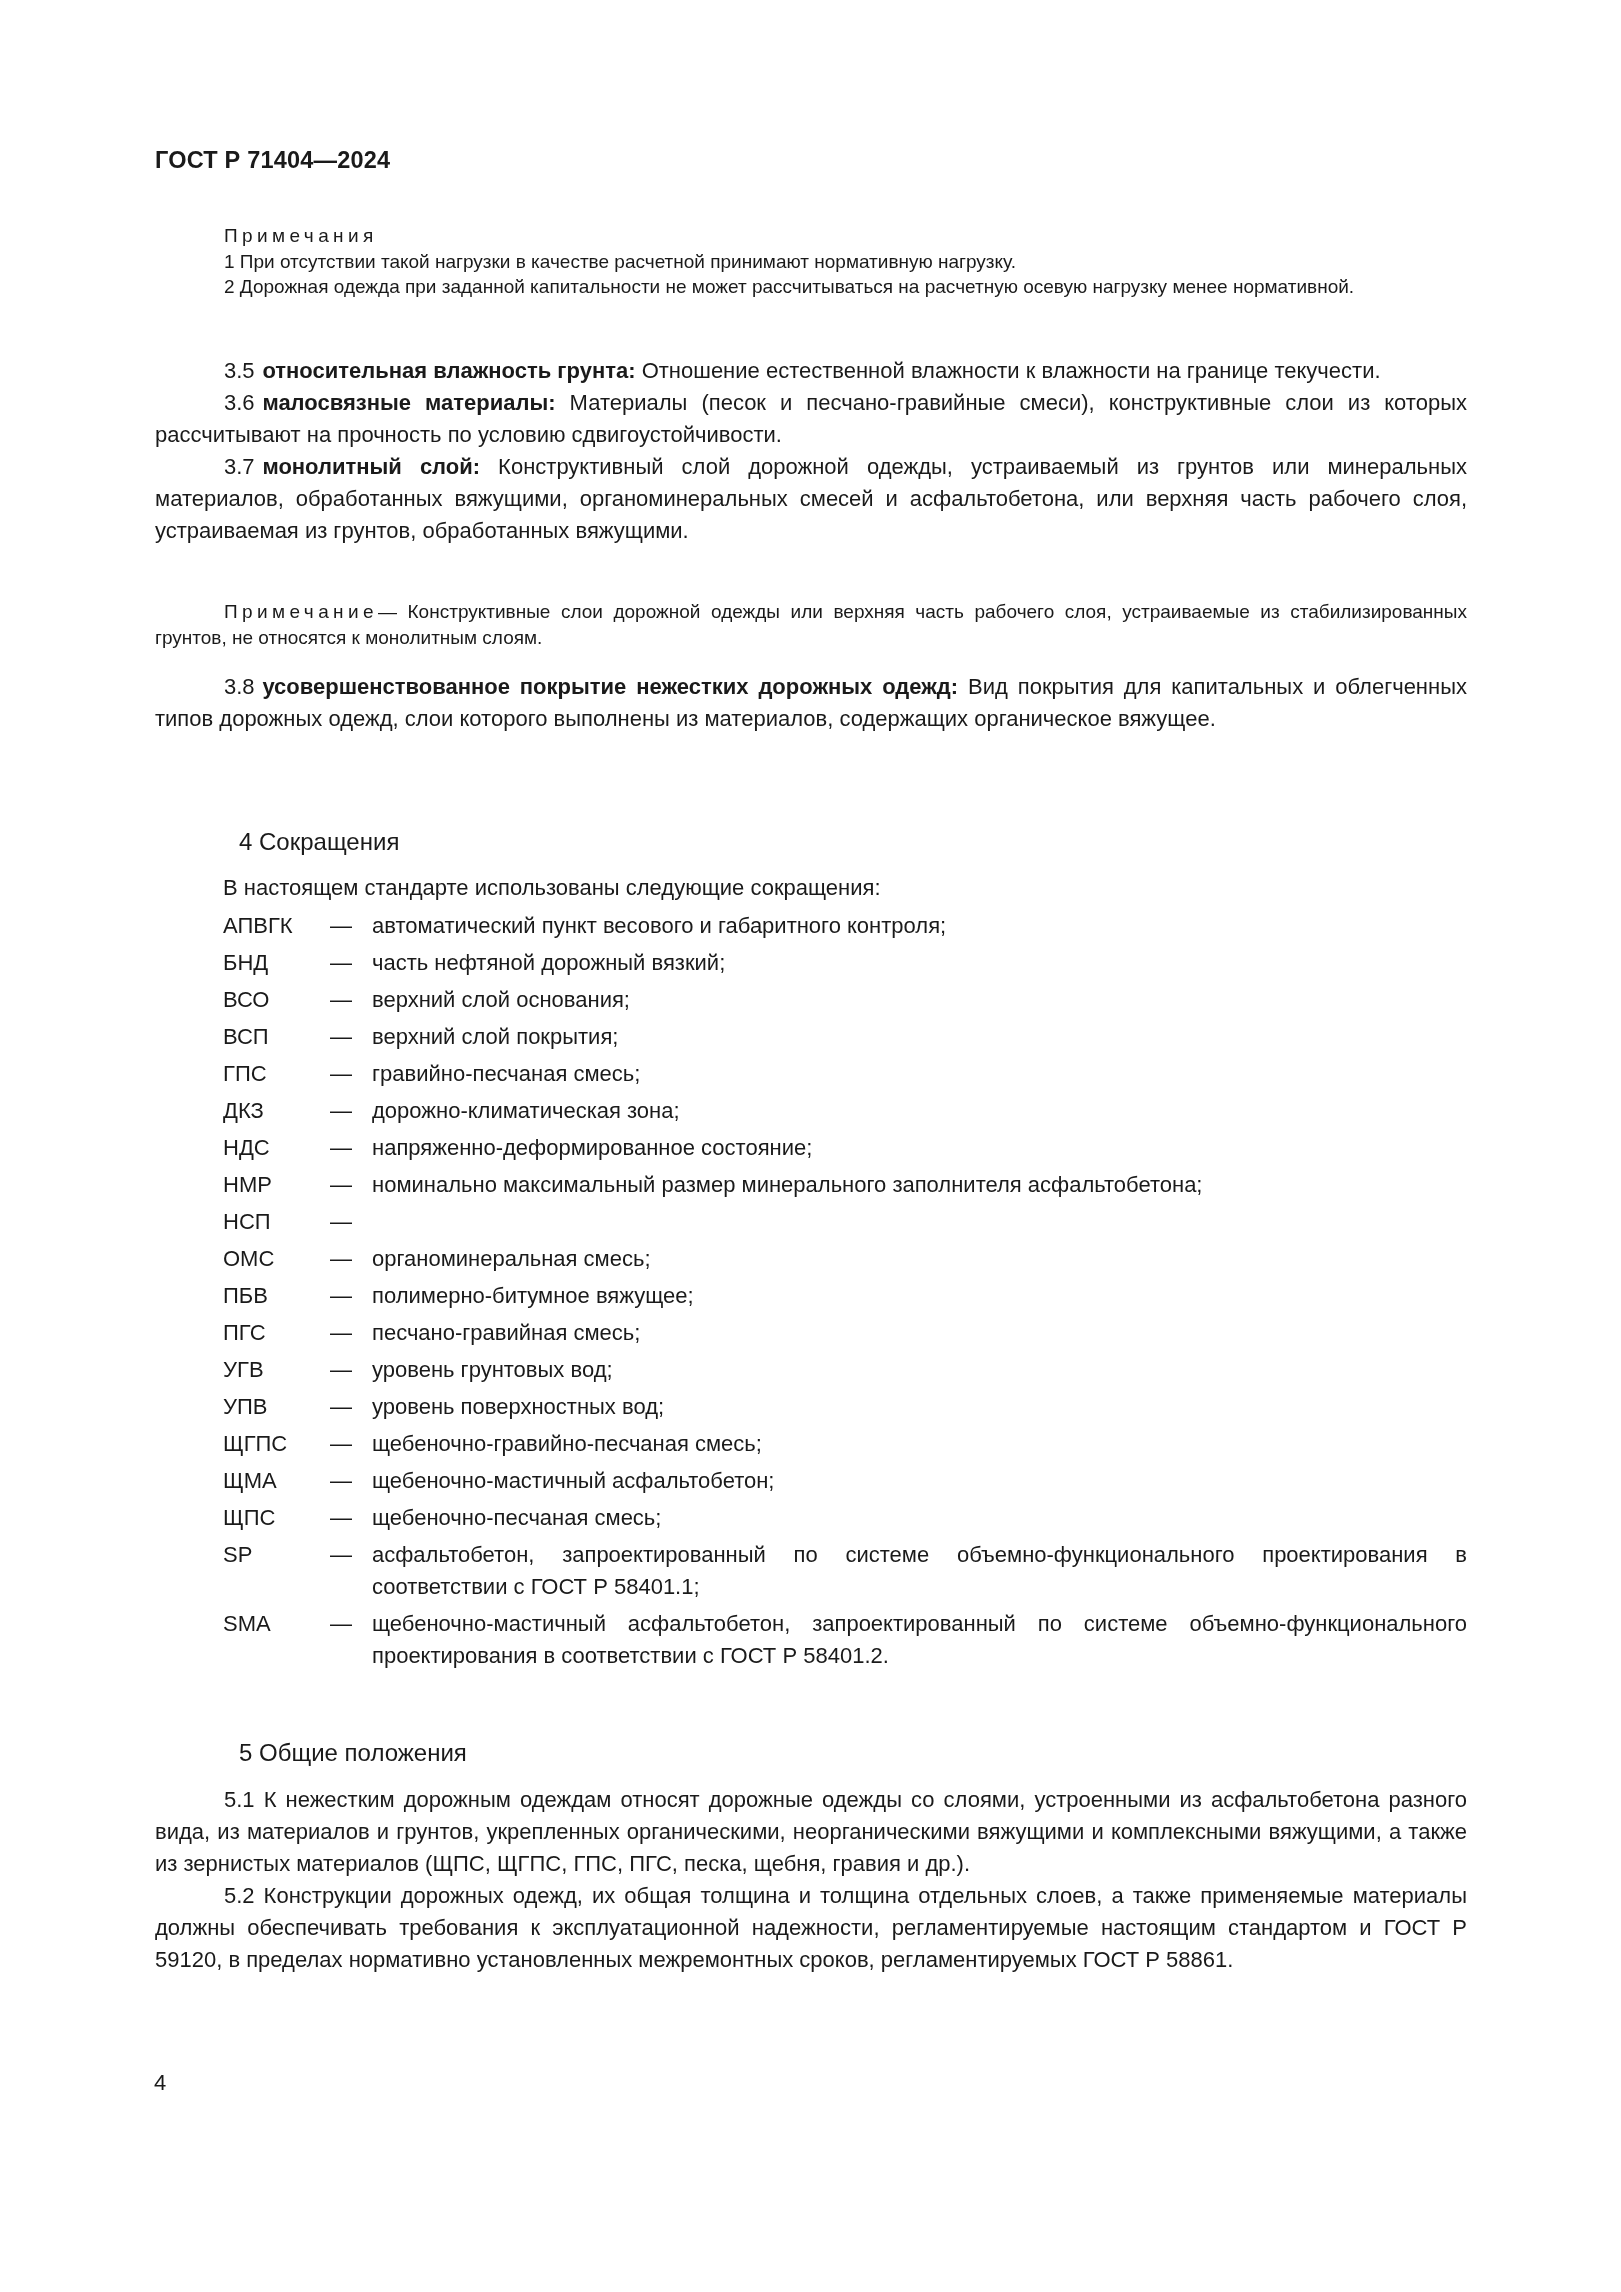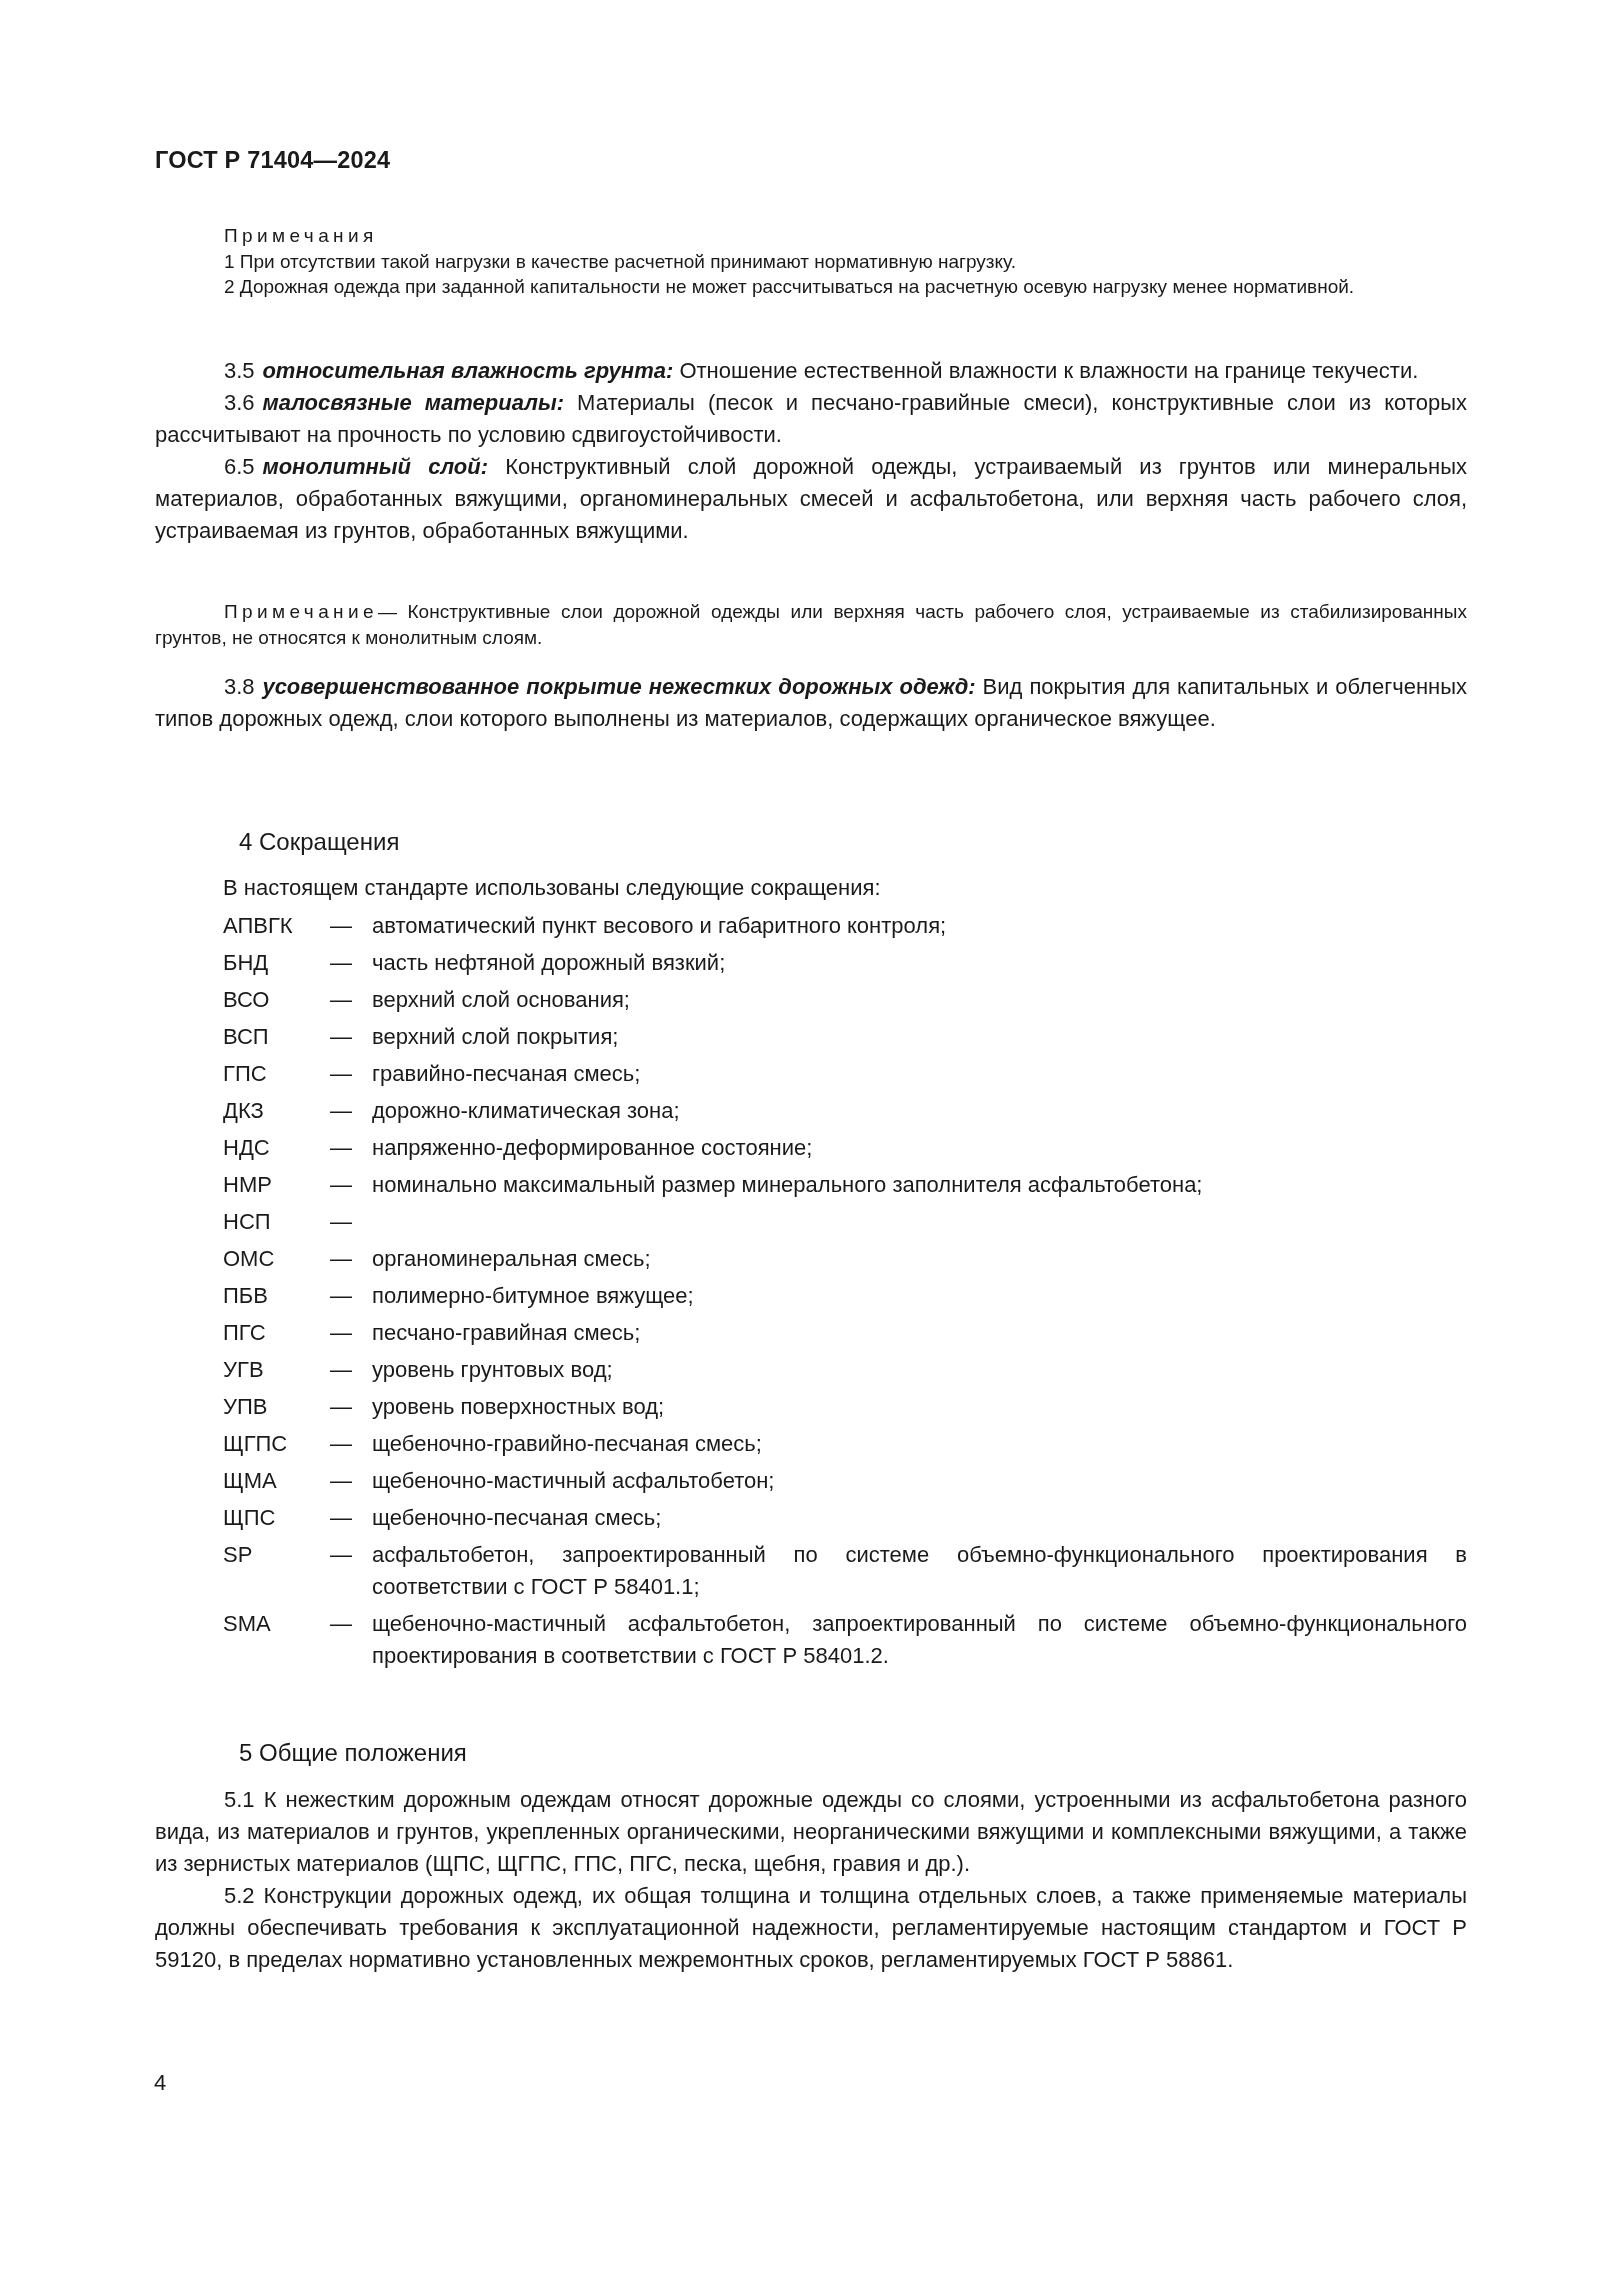--- a/index.html
+++ b/index.html
@@ -11,21 +11,21 @@
   .page-header {
     position: absolute; left: 155px; top: 147px;
     font-size: 23.5px; font-weight: bold; letter-spacing: 0.2px;
   }
   .block { position: absolute; left: 155px; width: 1312px; }
   .notes { font-size: 19px; line-height: 25.5px; }
   .notes p { margin: 0; text-align: justify; text-indent: 69px; }
   .spaced { letter-spacing: 4.4px; }
   .body-text { font-size: 22px; line-height: 32px; }
   .body-text p { margin: 0; text-align: justify; text-indent: 69px; }
-  .term { font-weight: bold; font-style: italic; }
+  .term { font-weight: bold; }
   .num { margin-right: 7.8px; }
   h2.section {
     position: absolute; left: 223px; margin: 16px;
     font-size: 24px; font-weight: normal;
   }
   .abbr-intro { position: absolute; left: 223px; font-size: 22px; }
   .abbr-list { position: absolute; left: 223px; width: 1244px; font-size: 22px; }
   .abbr-row { display: flex; line-height: 37px; }
   .abbr-row.multi { line-height: 32px; margin-bottom: 4.9px; }
   .abbr-code { width: 107px; flex: none; }
@@ -45,21 +45,21 @@
 </div>
 
 <div class="block body-text" style="top:355px;">
   <p>
     <span class="num">3.5</span><span class="term">относительная влажность грунта:</span> <span>Отношение естественной влажности к влажности на границе текучести.</span>
   </p>
   <p>
     <span class="num">3.6</span><span class="term">малосвязные материалы:</span> <span>Материалы (песок и песчано-гравийные смеси), конструктивные слои из которых рассчитывают на прочность по условию сдвигоустойчивости.</span>
   </p>
   <p>
-    <span class="num">6.5</span><span class="term">монолитный слой:</span> <span>Конструктивный слой дорожной одежды, устраиваемый из грунтов или минеральных материалов, обработанных вяжущими, органоминеральных смесей и асфальтобетона, или верхняя часть рабочего слоя, устраиваемая из грунтов, обработанных вяжущими.</span>
+    <span class="num">3.7</span><span class="term">монолитный слой:</span> <span>Конструктивный слой дорожной одежды, устраиваемый из грунтов или минеральных материалов, обработанных вяжущими, органоминеральных смесей и асфальтобетона, или верхняя часть рабочего слоя, устраиваемая из грунтов, обработанных вяжущими.</span>
   </p>
 </div>
 
 <div class="block notes" style="top:599px;">
   <p>
     <span class="spaced">Примечание</span><span>—</span> <span>Конструктивные слои дорожной одежды или верхняя часть рабочего слоя, устраиваемые из стабилизированных грунтов, не относятся к монолитным слоям.</span>
   </p>
 </div>
 
 <div class="block body-text" style="top:671px;">

